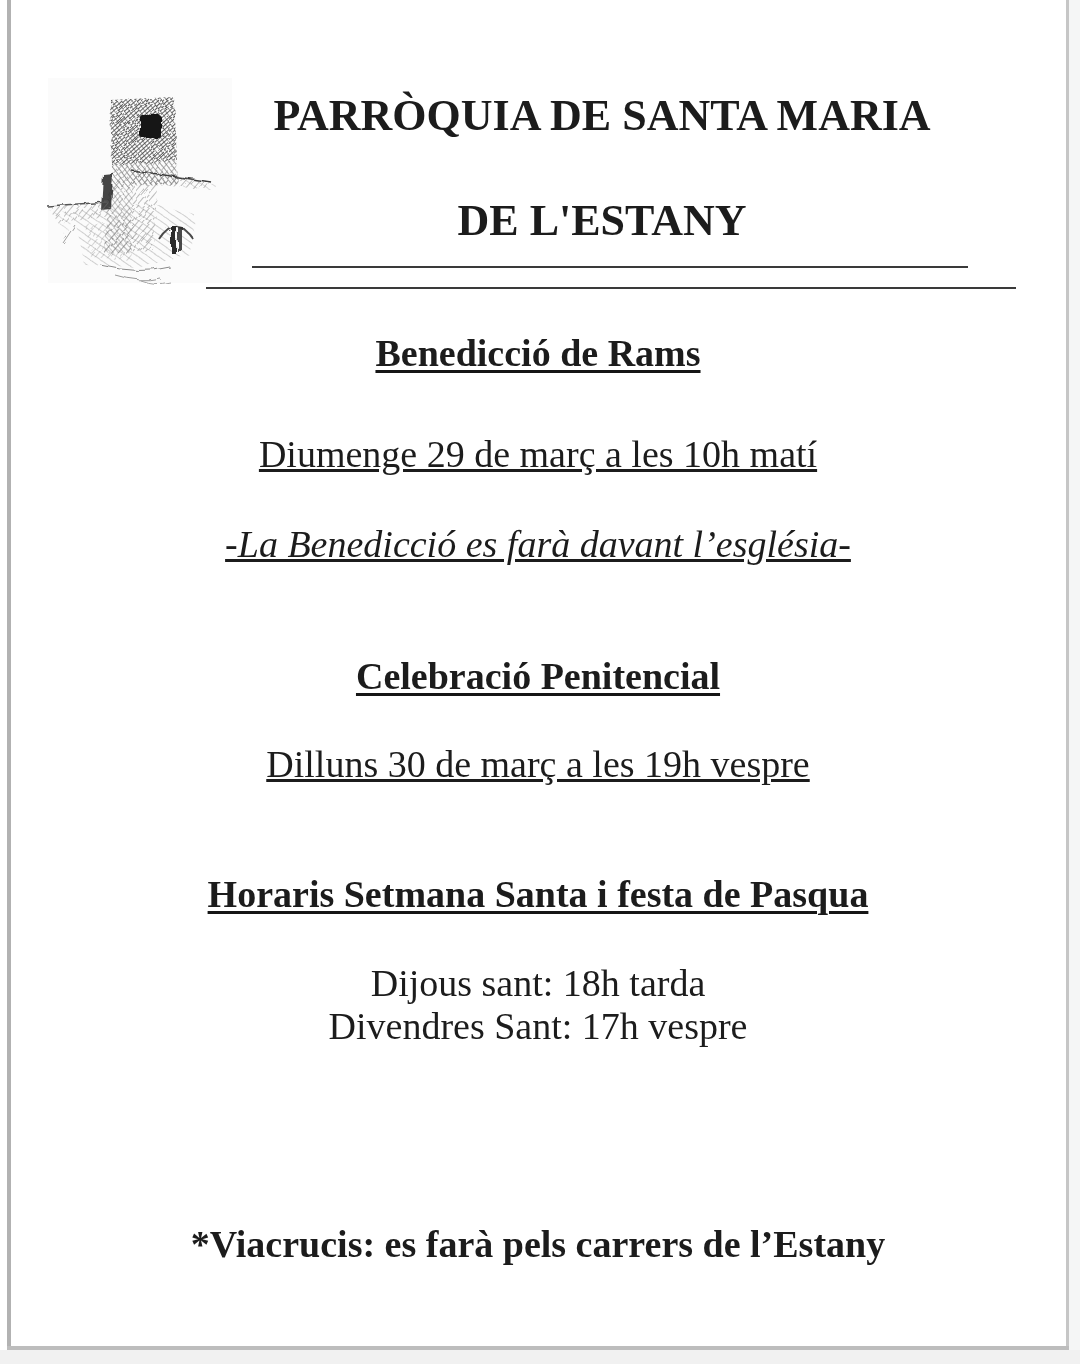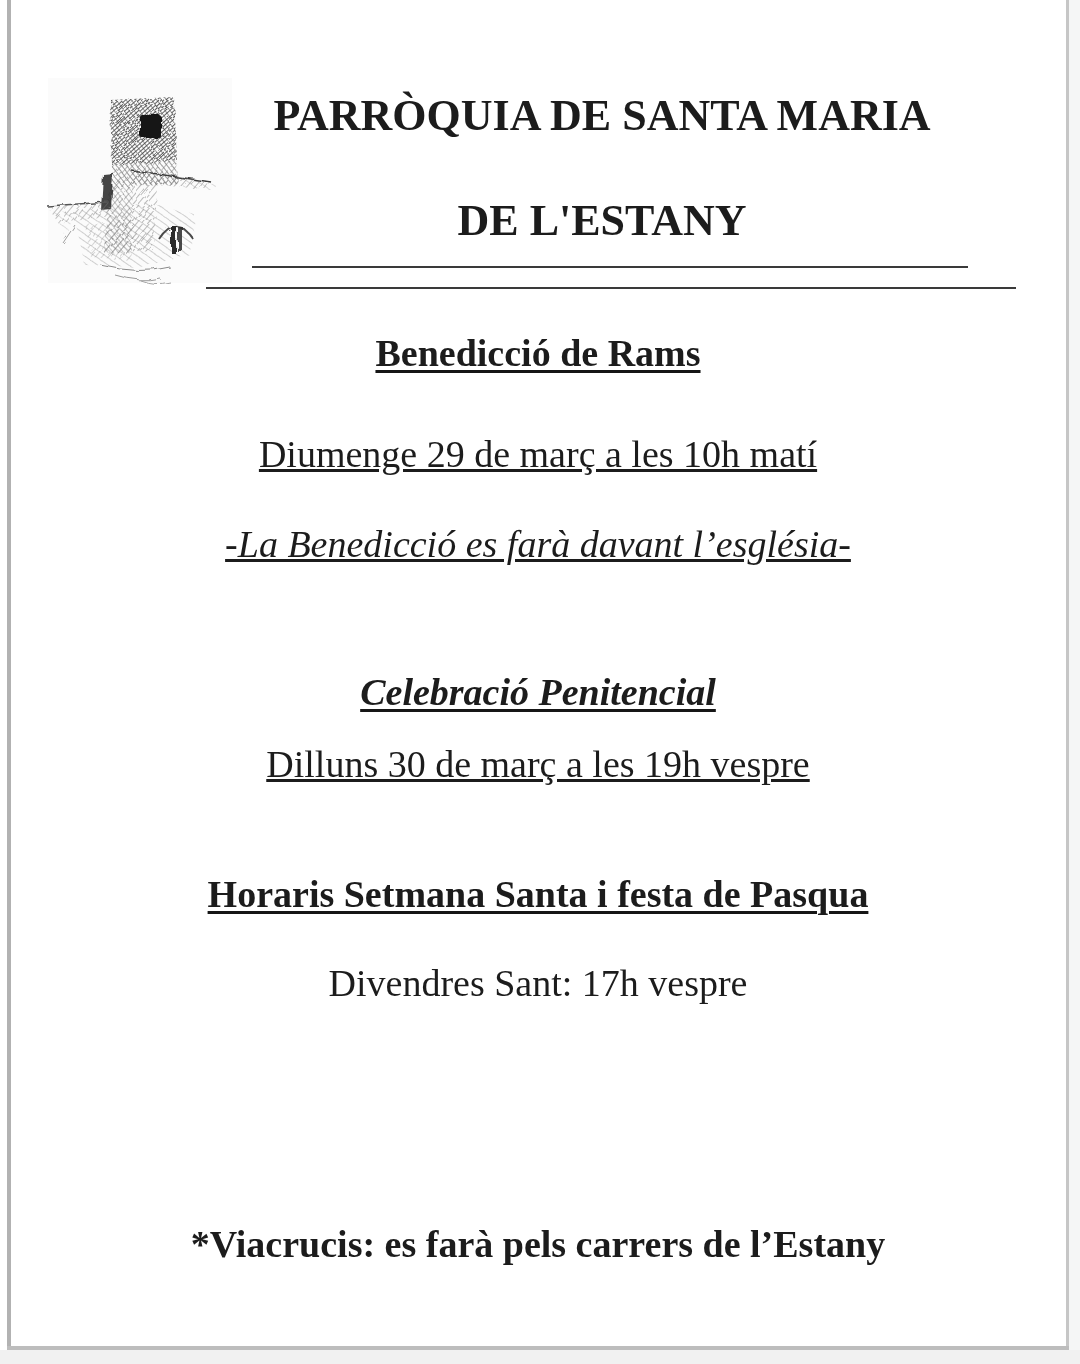--- a/index.html
+++ b/index.html
@@ -44,21 +44,21 @@
     text-underline-offset: 4px;
     text-decoration-color: #161616;
   }
   .body-line { font-size:38px; line-height:46px;text-decoration:underline; }
   .italic    { font-style:italic; }
   .boldline  { font-weight:bold; }
 
   #benediccio-title { top:331px; }
   #benediccio-date  { top:431px; }
   #benediccio-note  { top:521px; }
-  #celebracio-title { top:670px;font-style:italic; }
+  #celebracio-title { top:654px; }
   #celebracio-date  { top:741px; }
   #horaris-title    { top:872px; }
 
   #schedule { position:absolute; left:10px; right:14px; top:962px;
               text-align:center; font-size:38px; line-height:43.3px; white-space:nowrap; }
   #schedule .b { font-weight:bold; }
 
   #footnote { top:1221px; font-size:38px; line-height:46px; font-weight:bold; }
 </style>
 </head>
@@ -140,16 +140,17 @@
 <div class="center-text sec-title" id="celebracio-title">
   <span class="u">Celebració Penitencial</span>
 </div>
 <div class="center-text body-line" id="celebracio-date">Dilluns 30 de març a les 19h vespre</div>
 
 <div class="center-text sec-title" id="horaris-title">
   <span class="u">Horaris Setmana Santa i festa de Pasqua</span>
 </div>
 
 <div id="schedule">
+  <div><span>Dijous sant: 18h tarda</span><span class="b"></span><span></span></div>
   <div><span>Divendres Sant: 17h vespre</span><span class="b"></span><span></span></div>
 </div>
 
 <div class="center-text boldline" id="footnote">*Viacrucis: es farà pels carrers de l’Estany</div>
 
 </body></html>

